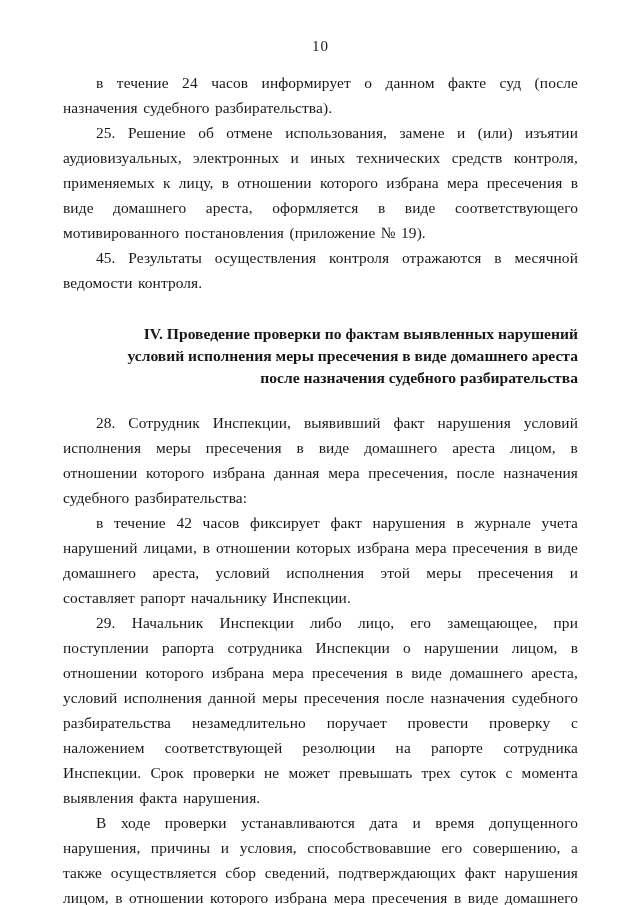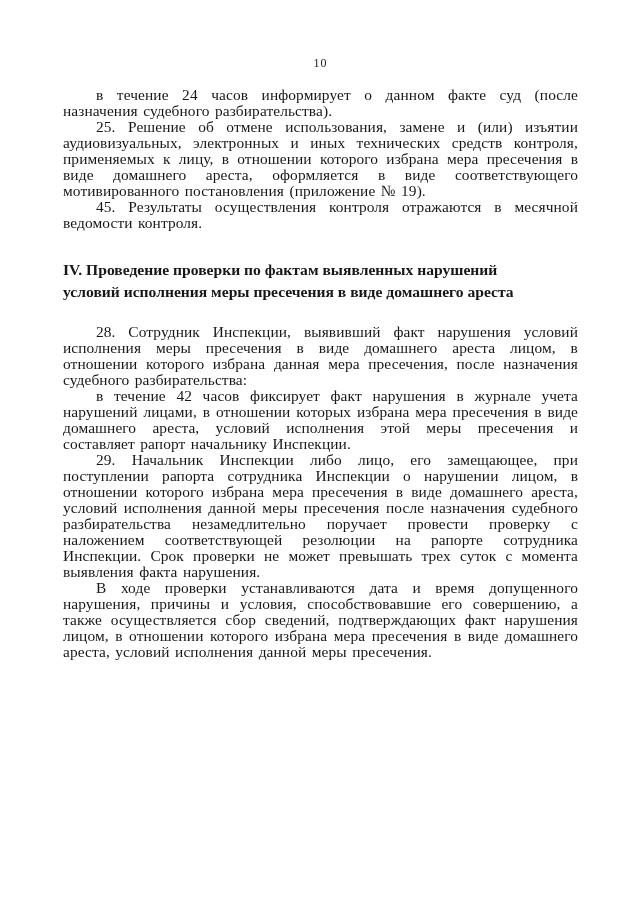--- a/index.html
+++ b/index.html
@@ -17,44 +17,44 @@
     color: #171717;
     box-sizing: border-box;
   }
   .text-block {
     position: absolute;
     left: 63px;
     top: 0;
     width: 515px;
   }
   .page-number {
-    padding-top: 56px;
+    padding-top: 39px;
     text-align: center;
-    font-size: 12px;
+    font-size: 15px;
     line-height: 15px;
     letter-spacing: 1px;
   }
   .body-text p {
     margin: 0;
     font-size: 15.4px;
-    line-height: 16px;
+    line-height: 25px;
     text-align: justify;
     text-indent: 33px;
     letter-spacing: 0.1px;
     word-spacing: 1.5px;
   }
   .body-text p.first {
     margin-top: 16px;
   }
   .section-heading {
     margin: 28px 0 21px 0;
     font-weight: bold;
     font-size: 15.6px;
     line-height: 22px;
-    text-align: left;
+    text-align: right;
   }
   .section-heading .h-line {
     white-space: nowrap;
   }
 </style>
 </head>
 <body>
 
 <div class="page">
   <div class="text-block">
@@ -65,20 +65,21 @@
 
       <p class="first">в течение 24 часов информирует о данном факте суд (после назначения судебного разбирательства).</p>
 
       <p>25. Решение об отмене использования, замене и (или) изъятии аудиовизуальных, электронных и иных технических средств контроля, применяемых к лицу, в отношении которого избрана мера пресечения в виде домашнего ареста, оформляется в виде соответствующего мотивированного постановления (приложение № 19).</p>
 
       <p>45. Результаты осуществления контроля отражаются в месячной ведомости контроля.</p>
 
       <div class="section-heading">
         <div class="h-line">IV. Проведение проверки по фактам выявленных нарушений</div>
         <div class="h-line">условий исполнения меры пресечения в виде домашнего ареста</div>
+        <div class="h-line">после назначения судебного разбирательства</div>
       </div>
 
 
       <p>28. Сотрудник Инспекции, выявивший факт нарушения условий исполнения меры пресечения в виде домашнего ареста лицом, в отношении которого избрана данная мера пресечения, после назначения судебного разбирательства:</p>
 
 
       <p>в течение 42 часов фиксирует факт нарушения в журнале учета нарушений лицами, в отношении которых избрана мера пресечения в виде домашнего ареста, условий исполнения этой меры пресечения и составляет рапорт начальнику Инспекции.</p>
 
       <p>29. Начальник Инспекции либо лицо, его замещающее, при поступлении рапорта сотрудника Инспекции о нарушении лицом, в отношении которого избрана мера пресечения в виде домашнего ареста, условий исполнения данной меры пресечения после назначения судебного разбирательства незамедлительно поручает провести проверку с наложением соответствующей резолюции на рапорте сотрудника Инспекции. Срок проверки не может превышать трех суток с момента выявления факта нарушения.</p>
 

